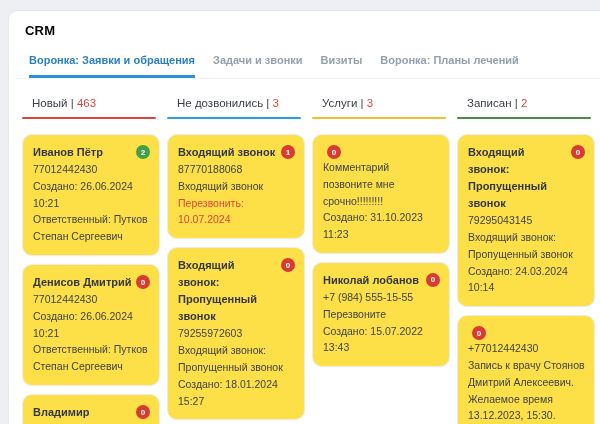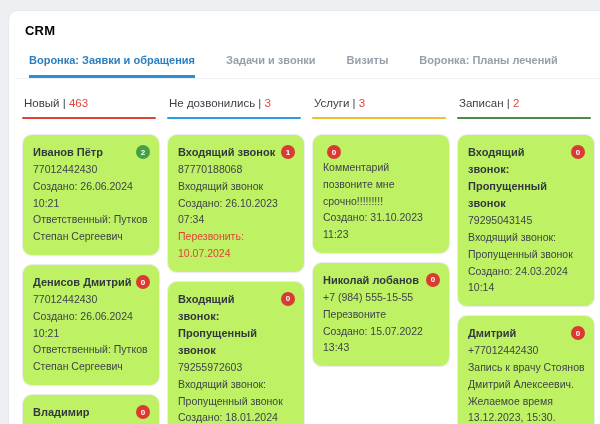--- a/index.html
+++ b/index.html
@@ -14,46 +14,46 @@
     background:#ffffff;
     border:1px solid #e6e9ef;
     border-radius:10px 0 0 0;
     padding:12px 0 0 7px;
   }
   .app-title {
     font-size:13px; font-weight:bold; color:#000000;
     padding-left:9px; letter-spacing:0.2px;
   }
   .tabbar {
-    display:flex; align-items:flex-end; gap:31px;
+    display:flex; align-items:flex-end; gap:18px;
     margin-top:16px; padding-left:13px;
     border-bottom:1px solid #eef1f5;
     white-space:nowrap;
   }
   .tab {
     font-size:11px; font-weight:bold; color:#95a0ad;
     padding-bottom:9px; cursor:pointer;
     border-bottom:3px solid transparent;
   }
   .tab.active { color:#2a7fc1; border-bottom-color:#2e8fd4; }
   .board {
     display:flex; gap:7px; margin-top:18px; padding-left:6px;
   }
   .column { flex:0 0 138px; width:138px; }
   .col-head {
     font-size:11.5px; font-weight:normal; color:#3a3f46;
-    padding-left:2px; white-space:nowrap;
+    padding-left:2px; white-space:nowrap;margin-left:8px;
   }
   .col-count { color:#e0433c; }
   .col-underline {
     height:2px; border-radius:2px; margin-top:8px; width:134px;
   }
   .cards { margin-top:15px; display:flex; flex-direction:column; gap:8px; }
   .card {
-    background:#bef264;
+    background:#fde047;
     border:1px solid #ececee;
     border-radius:10px;
     padding:9px 9px 10px 10px;
     box-shadow:0 1px 1px rgba(0,0,0,0.02);
     cursor:pointer;
   }
   .card-top { display:flex; align-items:flex-start; }
   .card-title {
     font-size:11px; font-weight:bold; color:#33383f;
     line-height:1.55; flex:1 1 auto;
@@ -118,21 +118,20 @@
         <div class="col-head"><span>Не дозвонились</span> | <span class="col-count">3</span></div>
         <div class="col-underline" style="background: rgb(46, 155, 230);"></div>
         <div class="cards">
           <div class="card">
             <div class="card-top">
               <div class="card-title">Входящий звонок</div>
               <div class="badge" style="background: rgb(217, 58, 50);">1</div>
             </div>
             <div class="card-line">87770188068</div>
             <div class="card-line">Входящий звонок</div>
-            <div class="card-line">Создано: 26.10.2023 07:34</div>
             <div class="card-alert">Перезвонить: 10.07.2024</div>
           </div>
           <div class="card">
             <div class="card-top">
               <div class="card-title">Входящий звонок: Пропущенный звонок</div>
               <div class="badge" style="background: rgb(217, 58, 50);">0</div>
             </div>
             <div class="card-line">79255972603</div>
             <div class="card-line">Входящий звонок: Пропущенный звонок</div>
             <div class="card-line">Создано: 18.01.2024 15:27</div>
@@ -169,21 +168,20 @@
             <div class="card-top">
               <div class="card-title">Входящий звонок: Пропущенный звонок</div>
               <div class="badge" style="background: rgb(217, 58, 50);">0</div>
             </div>
             <div class="card-line">79295043145</div>
             <div class="card-line">Входящий звонок: Пропущенный звонок</div>
             <div class="card-line">Создано: 24.03.2024 10:14</div>
           </div>
           <div class="card">
             <div class="card-top">
-              <div class="card-title">Дмитрий</div>
               <div class="badge" style="background: rgb(217, 58, 50);">0</div>
             </div>
             <div class="card-line">+77012442430</div>
             <div class="card-line">Запись к врачу Стоянов Дмитрий Алексеевич. Желаемое время 13.12.2023, 15:30. Услуги: Консультация первичная.</div>
           </div>
         </div>
       </div>
     </div>
 </div>
 

